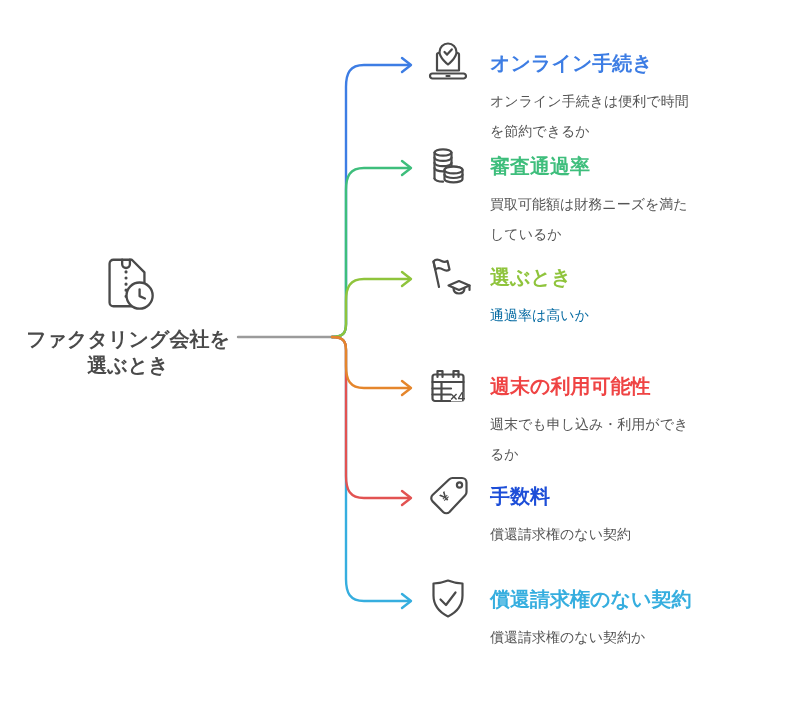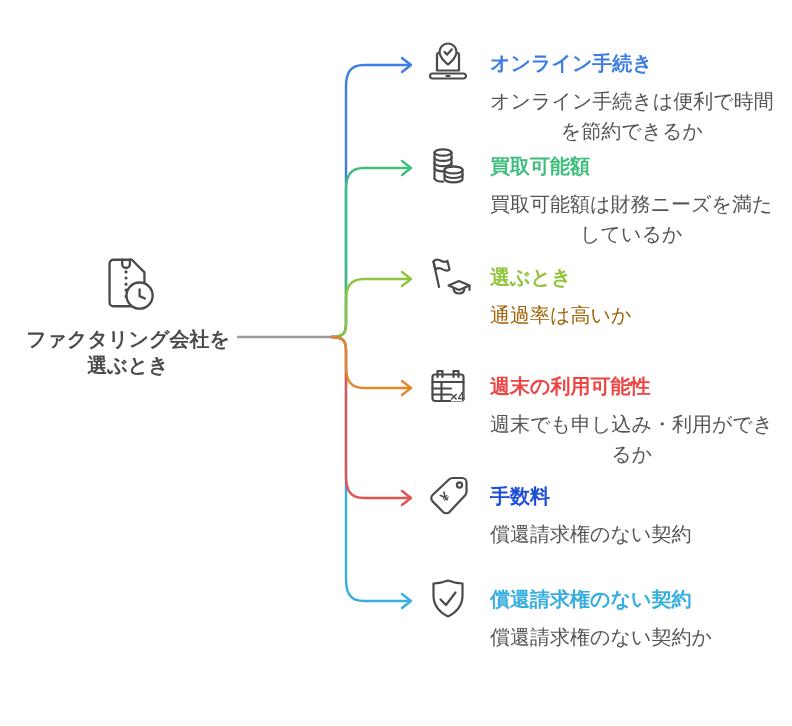--- a/index.html
+++ b/index.html
@@ -20,21 +20,21 @@
     white-space:pre-line;color:#4A4A4A;
   }
   .branch{position:absolute;left:424px;width:360px;z-index:1;}
   .b-icon{position:absolute;left:0;top:0;width:48px;height:48px;}
   .b-title{
     position:absolute;left:66px;top:10px;white-space:nowrap;
     font-size:20px;font-weight:700;line-height:26px;
   }
   .b-desc{
     position:absolute;left:66px;top:46px;white-space:pre;
-    font-size:20px;line-height:30px;color:#555555;text-align:center;
+    font-size:14px;line-height:30px;color:#555555;
   }
   
   .icon svg *{
     stroke:var(--icon-stroke,#4A4A4A);fill:none;stroke-width:2.2;
     stroke-linecap:round;stroke-linejoin:round;
   }
   .c-icon svg *{stroke-width:2.4;}
   .icon svg .wfill{fill:#ffffff !important;}
   .icon svg .wmask{fill:#ffffff !important;stroke:none !important;}
   .icon svg .dots{stroke-width:3.2 !important;stroke-dasharray:0.1 6.2;}
@@ -101,37 +101,37 @@
       <path d="M27.5,9.5 V25"></path>
       <path d="M10.5,14.7 a8.5,3.2 0 0 0 17,0"></path>
       <path d="M10.5,19.9 a8.5,3.2 0 0 0 17,0"></path>
       <path d="M10.5,25.1 a8.5,3.2 0 0 0 17,0"></path>
       <path d="M10.5,35.5 a8.5,3.2 0 0 0 8.5,3.2"></path>
       <path class="wfill" d="M20.5,27 v9 a9,3.4 0 0 0 18,0 v-9 a9,3.4 0 0 0 -18,0 Z"></path>
       <ellipse class="wfill" cx="29.5" cy="27" rx="9" ry="3.4"></ellipse>
       <path d="M20.5,31.6 a9,3.4 0 0 0 18,0"></path>
     </svg>
   </div>
-  <div class="b-title" style="color: rgb(62, 190, 124);">買取可能額</div>
+  <div class="b-title" style="color: rgb(62, 190, 124);">審査通過率</div>
   <div class="b-desc" style="color: rgb(85, 85, 85);">買取可能額は財務ニーズを満た
 しているか</div>
 </div>
 
 <div class="branch" style="top:254px">
   <div class="b-icon icon">
     <svg viewBox="0 0 48 48" width="48" height="48">
       <path d="M9.5,7.5 L15,33"></path>
       <path d="M9.5,7.5 C12,4.5 15,5.5 17.5,7 C19.5,8.2 21.5,8.3 23.5,7 L25.5,15.5 C23.5,17 21.3,16.8 19.3,15.6 C16.8,14.1 13.8,13.2 11.3,15.5 Z"></path>
       <path class="wfill" d="M24.5,31.5 L35,27 L45.5,31.5 L35,36 Z"></path>
       <path d="M29.5,33.8 c0,3.6 2.2,5.7 5.5,5.7 c3.3,0 5.5,-2.1 5.5,-5.7"></path>
       <path d="M45.5,31.5 v4.5"></path>
     </svg>
   </div>
   <div class="b-title" style="color: rgb(143, 196, 60);">選ぶとき</div>
-  <div class="b-desc" style="color: #a16207;">通過率は高いか</div>
+  <div class="b-desc" style="color: #0369a1;">通過率は高いか</div>
 </div>
 
 <div class="branch" style="top:363px">
   <div class="b-icon icon">
     <svg viewBox="0 0 48 48" width="48" height="48">
       <rect x="8.5" y="11.5" width="31" height="26.5" rx="2.5"></rect>
       <path d="M13.5,14 V8 h5 V14"></path>
       <path d="M29.5,14 V8 h5 V14"></path>
       <path d="M8.5,19 H39.5"></path>
       <path d="M8.5,25.5 H27"></path>

